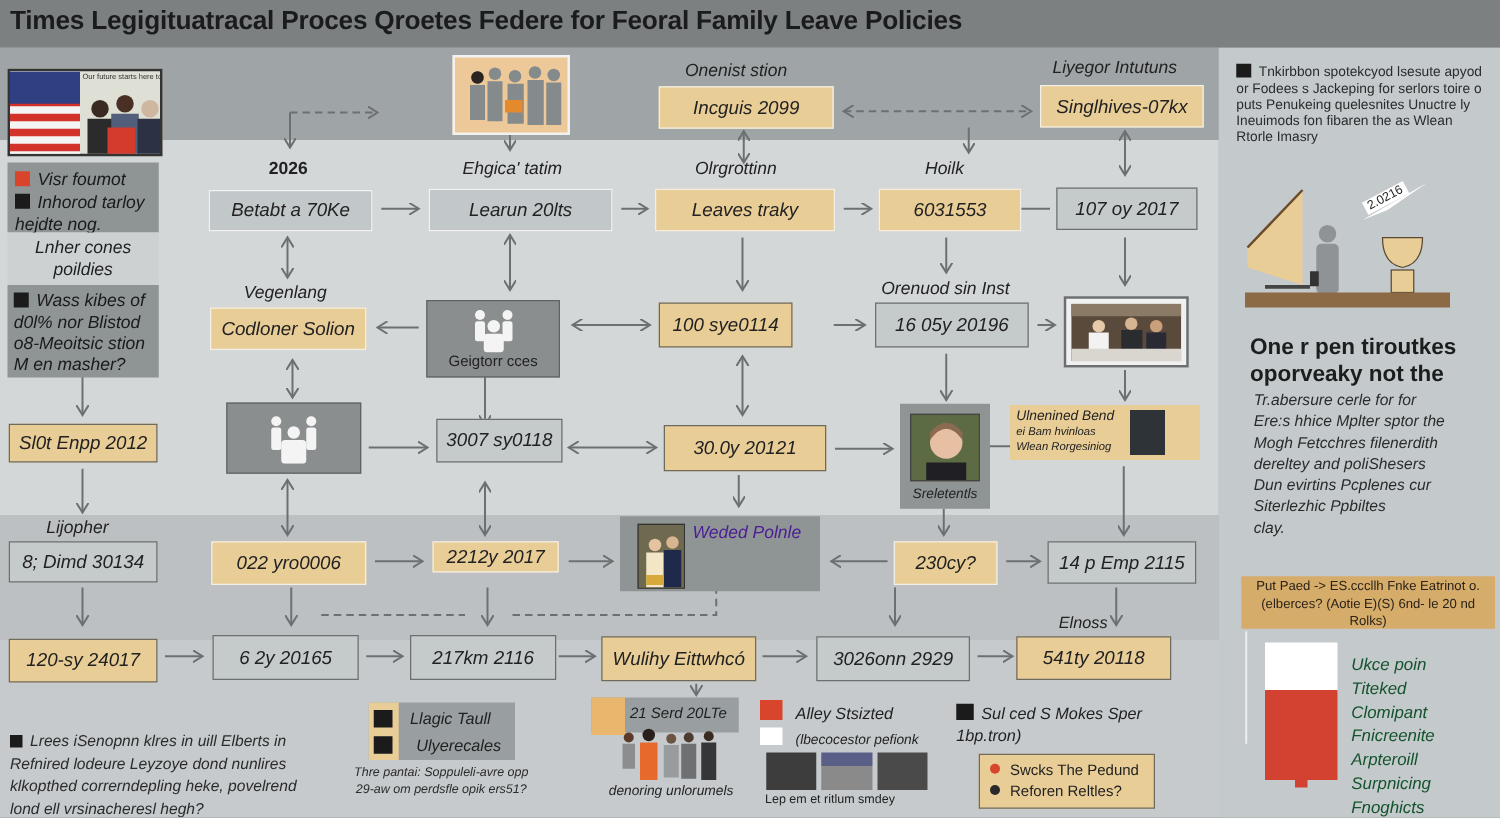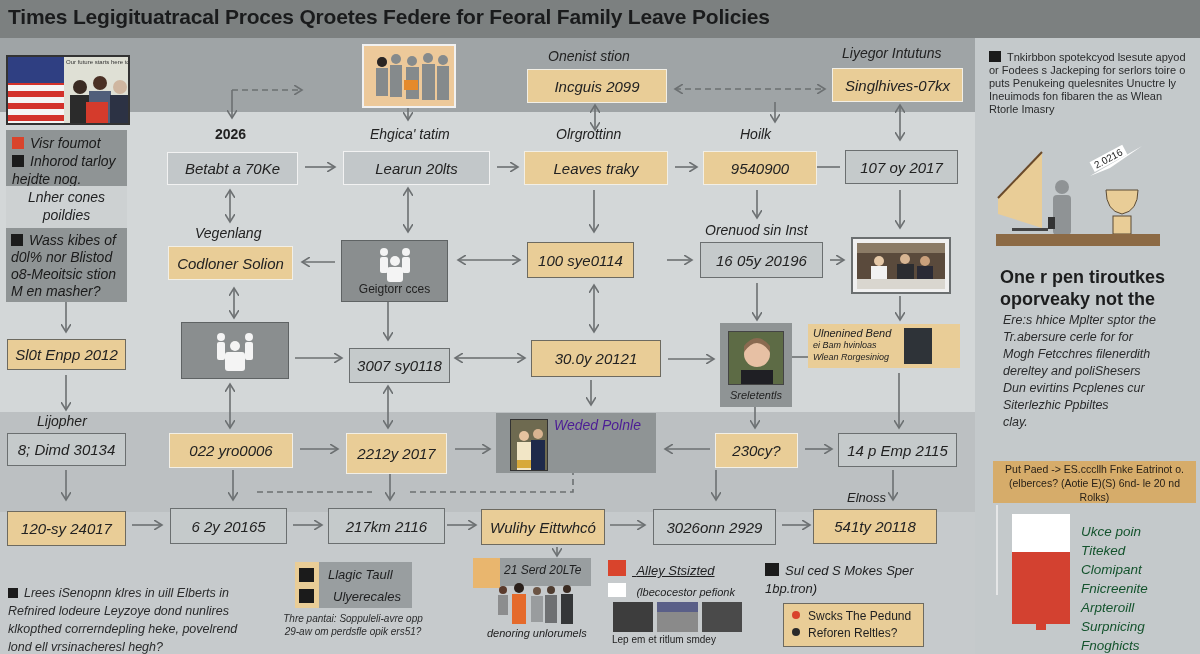--- a/index.html
+++ b/index.html
@@ -211,21 +211,21 @@
 </div>
 
 <div class="lbl reg" style="left:215px;top:126px;font-weight:bold;font-style:normal;">2026</div>
 <div class="lbl" style="left:370px;top:126px;">Ehgica' tatim</div>
 <div class="lbl" style="left:556px;top:126px;">Olrgrottinn</div>
 <div class="lbl" style="left:740px;top:126px;">Hoilk</div>
 
 <div class="box gray" style="left:167px;top:152px;width:131px;height:33px;">Betabt a 70Ke</div>
 <div class="box gray" style="left:343px;top:151px;width:147px;height:34px;">Learun 20lts</div>
 <div class="box tan" style="left:524px;top:151px;width:144px;height:34px;">Leaves traky</div>
-<div class="box tan" style="left:703px;top:151px;width:114px;height:34px;">9540900</div>
+<div class="box tan" style="left:703px;top:151px;width:114px;height:34px;">6031553</div>
 <div class="box gray2" style="left:845px;top:150px;width:113px;height:34px;">107 oy 2017</div>
 
 <div class="lbl" style="left:195px;top:225px;">Vegenlang</div>
 <div class="lbl" style="left:705px;top:222px;">Orenuod sin Inst</div>
 
 <div class="box tan" style="left:168px;top:246px;width:125px;height:34px;">Codloner Solion</div>
 <div class="box dark" style="left:341px;top:240px;width:107px;height:62px;">
   <svg width="40" height="36" viewBox="0 0 40 36">
     <g fill="#f4f4f4">
       <circle cx="9" cy="6" r="4"></circle>
@@ -260,21 +260,21 @@
     <g fill="#f4f4f4">
       <circle cx="8" cy="6" r="4"></circle>
         <rect x="4" y="11" width="8" height="18" rx="2"></rect>
       <circle cx="36" cy="6" r="4"></circle>
         <rect x="32" y="11" width="8" height="18" rx="2"></rect>
       <circle cx="22" cy="15" r="5"></circle>
         <rect x="12" y="21" width="20" height="19" rx="3"></rect>
     </g>
   </svg>
 </div>
-<div class="box gray2" style="left:349px;top:348px;width:101px;height:35px;">3007 sy0118</div>
+<div class="box gray2" style="left:349px;top:335px;width:101px;height:35px;">3007 sy0118</div>
 <div class="box tan2" style="left:531px;top:340px;width:130px;height:37px;">30.0y 20121</div>
 
 <div class="abs" style="left:720px;top:323px;width:72px;height:84px;background:#8f9495;">
   <div class="photo" style="left:8px;top:8px;width:56px;height:54px;border:1px solid #444;background:#4c5a3a;">
     <svg width="56" height="54" viewBox="0 0 56 54">
       <rect width="56" height="54" fill="#5d6b45"></rect>
       <circle cx="28" cy="22" r="13" fill="#e7c0a4"></circle>
       <path d="M15,20 Q28,2 41,20 L41,14 Q28,-2 15,14 Z" fill="#8a6a50"></path>
       <rect x="12" y="38" width="32" height="16" fill="#1f1f24"></rect>
     </svg>
@@ -284,21 +284,21 @@
 <div class="abs" style="left:808px;top:324px;width:152px;height:44px;background:#e9cd97;padding:3px 5px;font-style:italic;font-size:10px;line-height:12px;color:#222;">
   <div style="font-size:11px;">Ulnenined Bend</div>
   <div style="font-size:9px;">ei Bam hvinloas</div>
   <div style="font-size:9px;">Wlean Rorgesiniog</div>
   <div class="abs" style="left:96px;top:4px;width:28px;height:36px;background:#2e3338;"></div>
 </div>
 
 <div class="lbl" style="left:37px;top:413px;">Lijopher</div>
 <div class="box gray2" style="left:7px;top:433px;width:119px;height:33px;">8; Dimd 30134</div>
 <div class="box tan" style="left:169px;top:433px;width:124px;height:35px;">022 yro0006</div>
-<div class="box tan" style="left:346px;top:433px;width:101px;height:41px;">2212y 2017</div>
+<div class="box tan" style="left:346px;top:433px;width:101px;height:25px;">2212y 2017</div>
 <div class="abs" style="left:496px;top:413px;width:160px;height:60px;background:#8f9495;">
   <div class="photo" style="left:14px;top:6px;width:38px;height:52px;border:1px solid #333;background:#7b6a4d;">
     <svg width="38" height="52" viewBox="0 0 38 52">
       <rect width="38" height="52" fill="#6e6a50"></rect>
       <circle cx="13" cy="16" r="5" fill="#e5c3a0"></circle>
         <rect x="6" y="22" width="14" height="28" fill="#f2e6c6"></rect>
       <circle cx="27" cy="14" r="5" fill="#d9b491"></circle>
         <rect x="20" y="20" width="14" height="30" fill="#1f2a4a"></rect>
       <rect x="6" y="40" width="14" height="8" fill="#d7a93a"></rect>
     </svg>
@@ -341,21 +341,21 @@
   <circle cx="42" cy="9" r="4" fill="#6b5444"></circle>
     <rect x="36" y="14" width="12" height="26" fill="#999c9e"></rect>
   <circle cx="56" cy="8" r="4" fill="#4e3c30"></circle>
     <rect x="50" y="13" width="12" height="28" fill="#6e7072"></rect>
   <circle cx="72" cy="7" r="4" fill="#3a2b22"></circle>
     <rect x="66" y="12" width="12" height="30" fill="#343638"></rect>
 </svg>
 <div class="lbl" style="left:487px;top:627px;font-size:11px;">denoring unlorumels</div>
 
 <div class="abs" style="left:608px;top:560px;width:160px;">
-  <div style="height:22px;text-decoration:underline;">
+  <div style="height:22px;">
     <span class="sq red" style="width:18px;height:16px;"></span>
     <span style="font-style:italic;font-size:13px;">Alley Stsizted</span>
   </div>
   <div style="height:20px;">
     <span class="sq white" style="width:18px;height:14px;"></span>
     <span style="font-style:italic;font-size:11px;">(lbecocestor pefionk</span>
   </div>
 </div>
 <div class="abs" style="left:613px;top:602px;width:130px;height:30px;display:flex;gap:4px;">
   <div style="width:40px;height:30px;background:#3d3d3d;"></div>
@@ -384,22 +384,22 @@
   <rect x="56" y="79" width="7" height="12" fill="#333"></rect>
   <polygon points="98,38 150,8 118,30" fill="#ffffff"></polygon>
   <path d="M114,52 Q114,73 130,76 Q146,73 146,52 Z" fill="#e9cd97" stroke="#5a4a35"></path>
   <rect x="121" y="78" width="18" height="18" fill="#e9cd97" stroke="#5a4a35"></rect>
   <rect x="4" y="96" width="164" height="12" fill="#8c6a45"></rect>
 </svg>
 <div class="abs" style="left:1090px;top:153px;font-size:10px;background:#fff;padding:0 3px;transform:rotate(-28deg);color:#222;">2.0216</div>
 
 <div class="abs" style="left:1000px;top:266px;width:195px;font-size:18px;font-weight:bold;line-height:22px;color:#1c1d1e;">One r pen tiroutkes oporveaky not the</div>
 <div class="para it" style="left:1003px;top:312px;width:190px;font-size:12.5px;line-height:17px;">
+  <div>Tr.abersure cerle for for</div>
   <div>Ere:s hhice Mplter sptor the</div>
-  <div>Tr.abersure cerle for for</div>
   <div>Mogh Fetcchres filenerdith</div>
   <div>dereltey and poliShesers</div>
   <div>Dun evirtins Pcplenes cur</div>
   <div>Siterlezhic Ppbiltes</div>
   <div>clay.</div>
 </div>
 
 <div class="abs" style="left:993px;top:461px;width:203px;height:42px;background:#d6ac6a;font-size:10.5px;line-height:14px;text-align:center;padding:1px 4px;color:#2a2218;">Put Paed -&gt; ES.cccllh Fnke Eatrinot o. (elberces? (Aotie E)(S) 6nd- le 20 nd Rolks)</div>
 
 <svg class="abs" style="left:1010px;top:512px;" width="62" height="120" viewBox="0 0 62 120">

